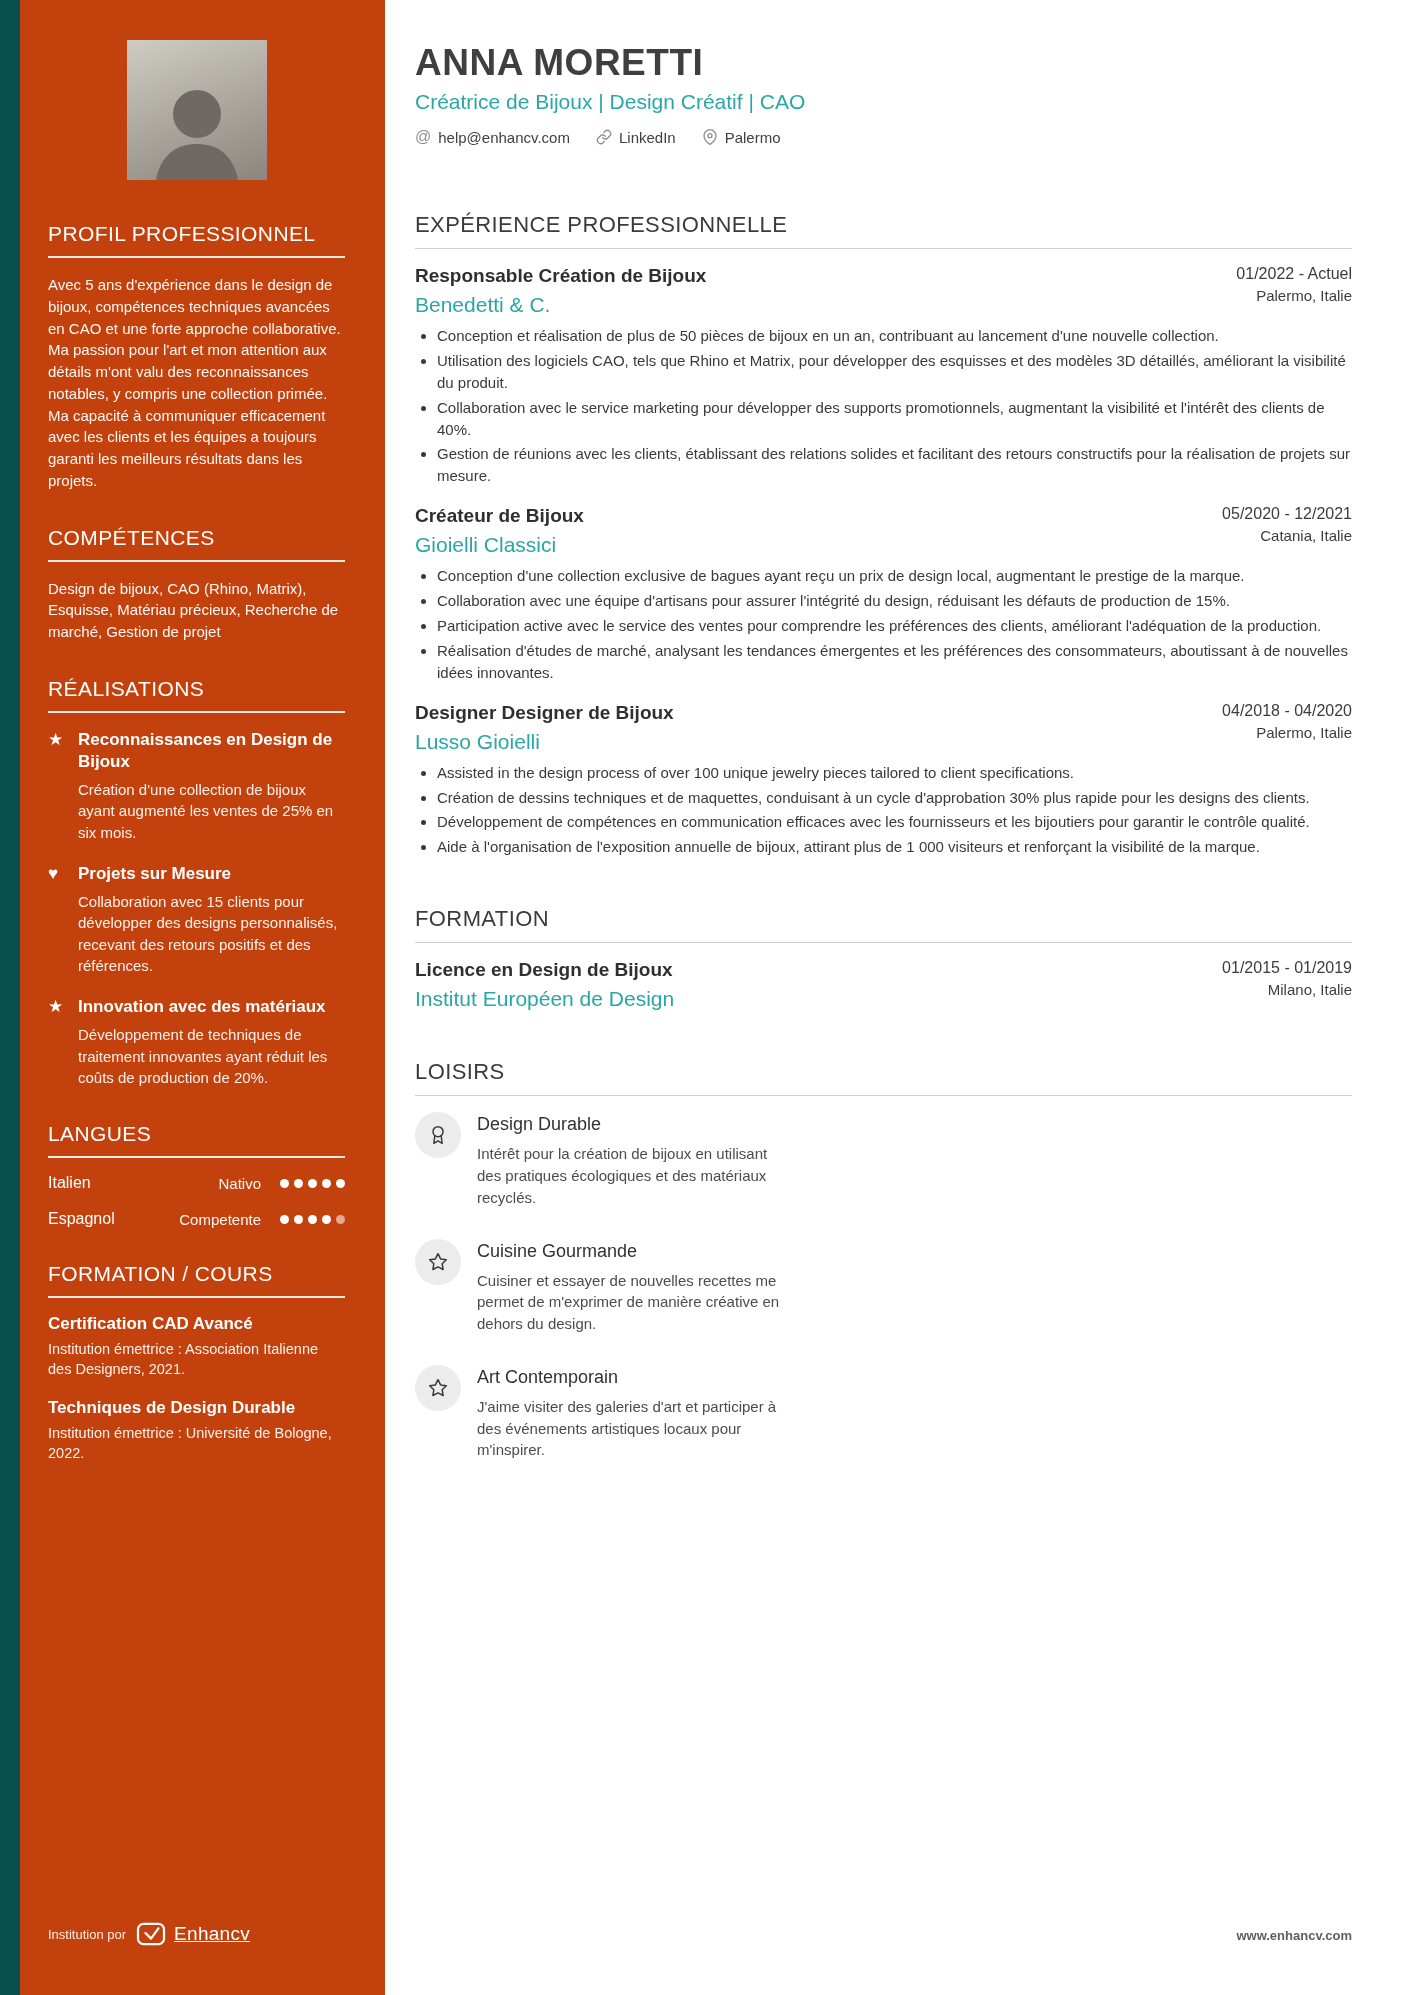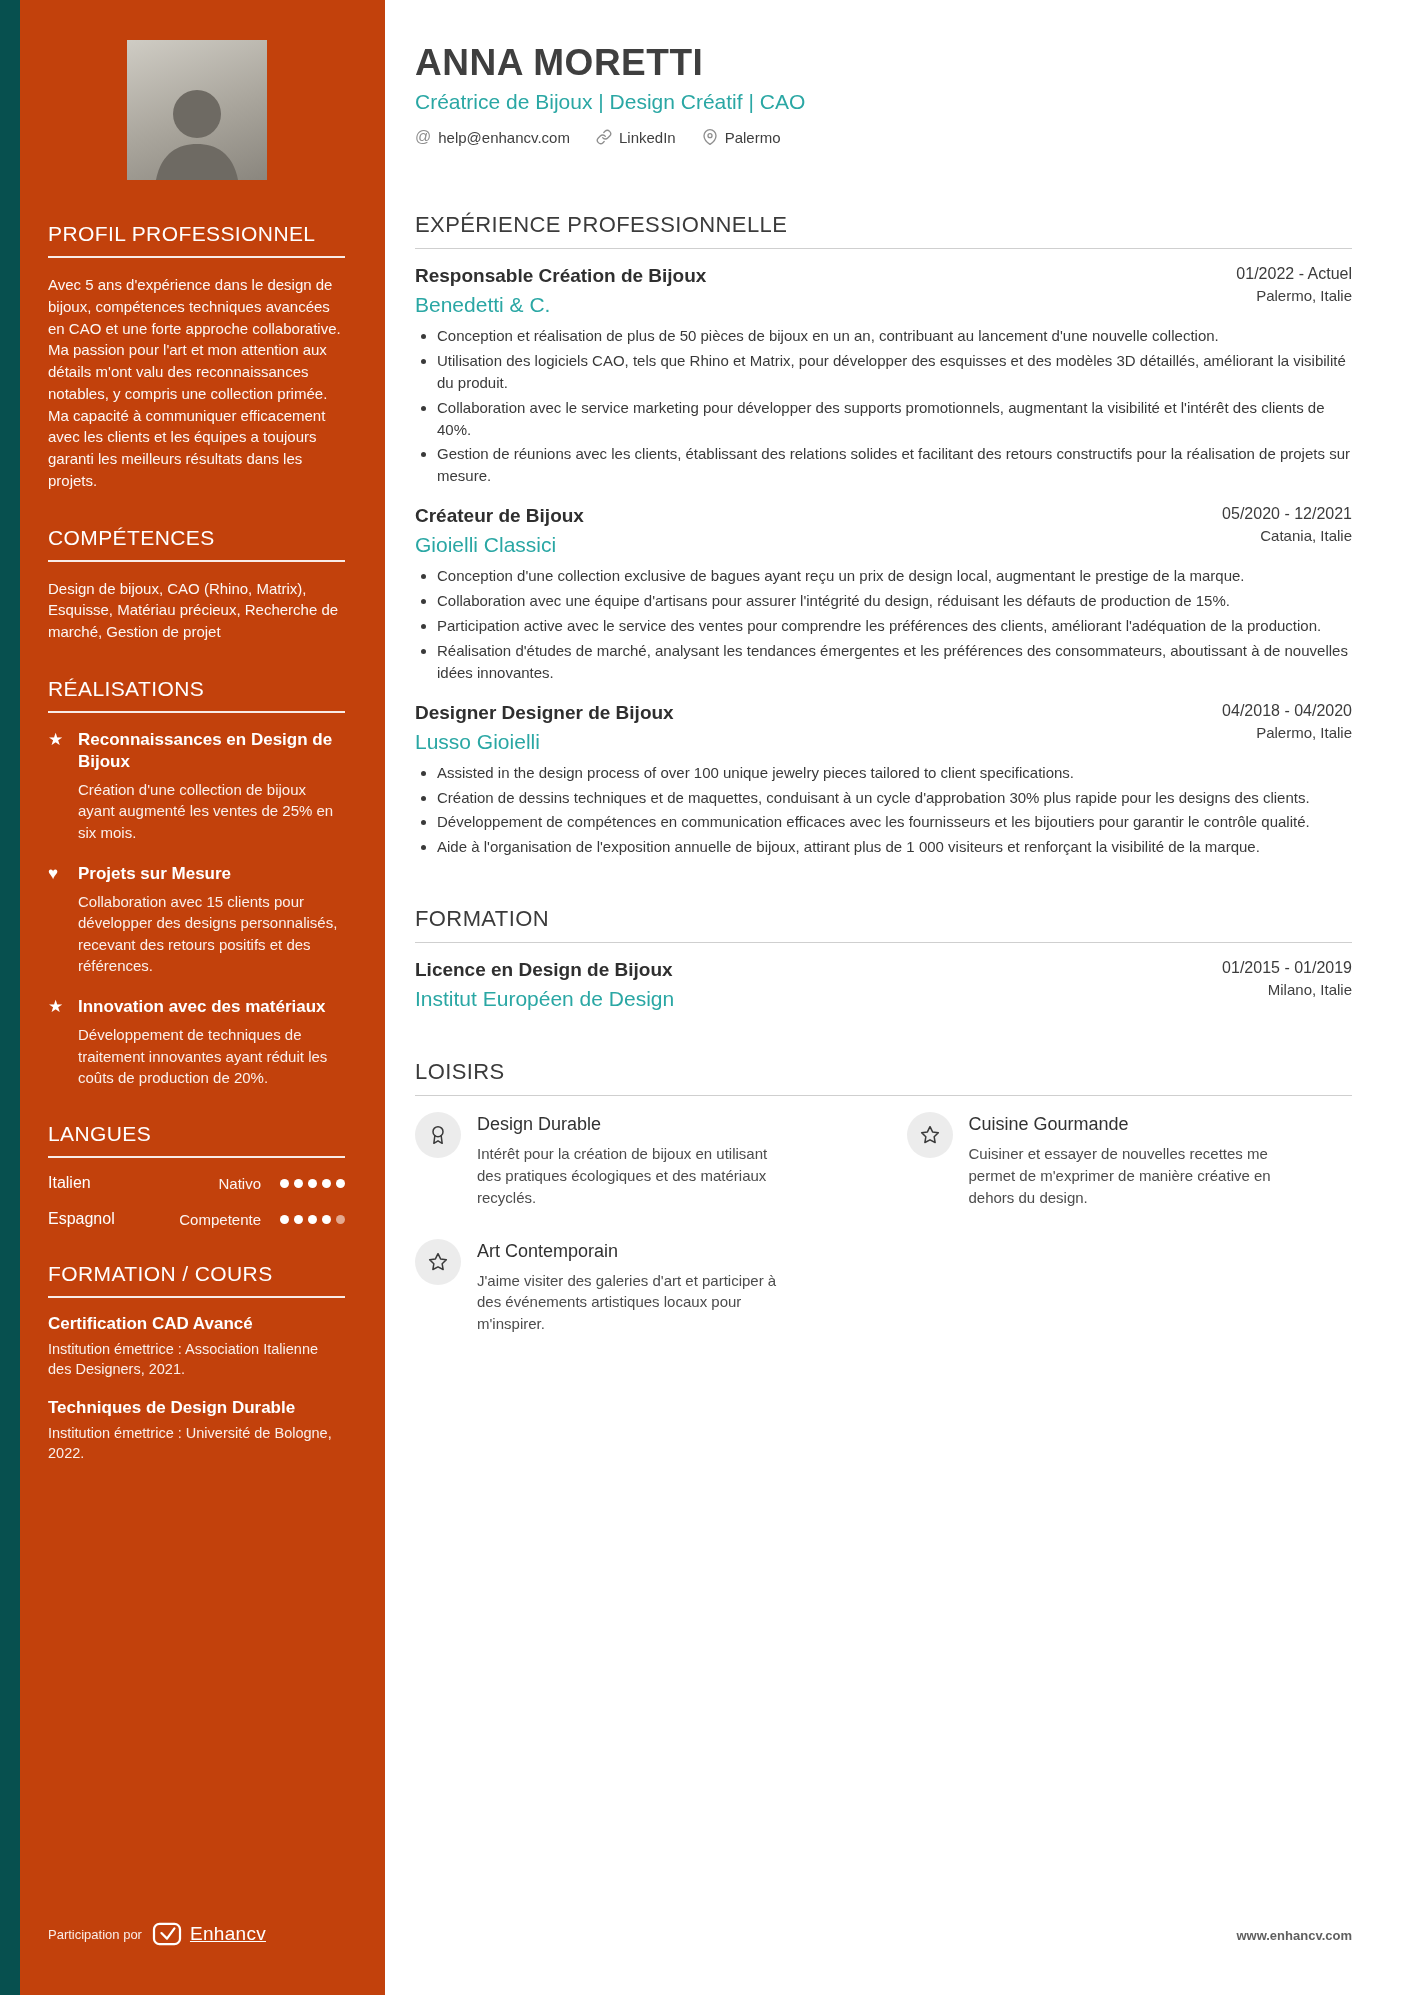--- a/index.html
+++ b/index.html
@@ -59,21 +59,21 @@
 
   .job { margin-bottom:18px; }
   .row { display:flex; justify-content:space-between; align-items:flex-start; }
   .job-title { font-size:19px; font-weight:600; color:#2f2f2f; }
   .job-dates { font-size:16px; color:#3c3c3c; }
   .company { font-size:21px; color:#2aa7a4; margin-top:6px; }
   .location { font-size:15px; color:#3e3e3e; }
   .bullets { margin:8px 0 0 22px; }
   .bullets li { font-size:15px; line-height:1.46; color:#3a3a3a; margin-bottom:3px; }
 
-  .hobby-grid { display:grid; grid-template-columns:1fr 1fr; column-gap:46px; row-gap:30px; margin-top:6px; }
+  .hobby-grid { display:grid; grid-template-columns:1fr; column-gap:46px; row-gap:30px; margin-top:6px; }
   .hobby { display:flex; align-items:flex-start; }
   .hobby-icon { width:46px; height:46px; border-radius:50%; background:#ececec; display:flex; align-items:center; justify-content:center; flex-shrink:0; margin-right:16px; }
   .hobby-icon svg { stroke:#3a3a3a; }
   .hobby-title { font-size:18px; font-weight:500; color:#323232; margin-top:2px; }
   .hobby-text { font-size:15px; line-height:1.45; color:#4c4c4c; margin-top:8px; max-width:310px; }
 
   .main-footer { position:absolute; right:58px; bottom:52px; font-size:13px; color:#5f5f5f;font-weight:bold; }
 </style>
 </head>
 <body>
@@ -164,21 +164,21 @@
         <div class="course-text">Institution émettrice : Association Italienne des Designers, 2021.</div>
       </div>
 
       <div class="course-item">
         <div class="course-title">Techniques de Design Durable</div>
         <div class="course-text">Institution émettrice : Université de Bologne, 2022.</div>
       </div>
     </div>
 
     <div class="sb-footer">
-      <span class="sb-footer-label">Participation por</span>
+      <span class="sb-footer-label">Institution por</span>
       <span class="brand">
         <svg width="30" height="26" viewBox="0 0 32 28" fill="none">
           <rect x="2" y="3" width="28" height="22" rx="6" stroke="#ffffff" stroke-width="2.4"></rect>
           <path d="M10 13 L16 19 L24 8" stroke="#ffffff" stroke-width="2.4" stroke-linecap="round" stroke-linejoin="round" fill="none"></path>
         </svg>
         <span class="brand-name">Enhancv</span>
       </span>
     </div>
   </aside>
 

